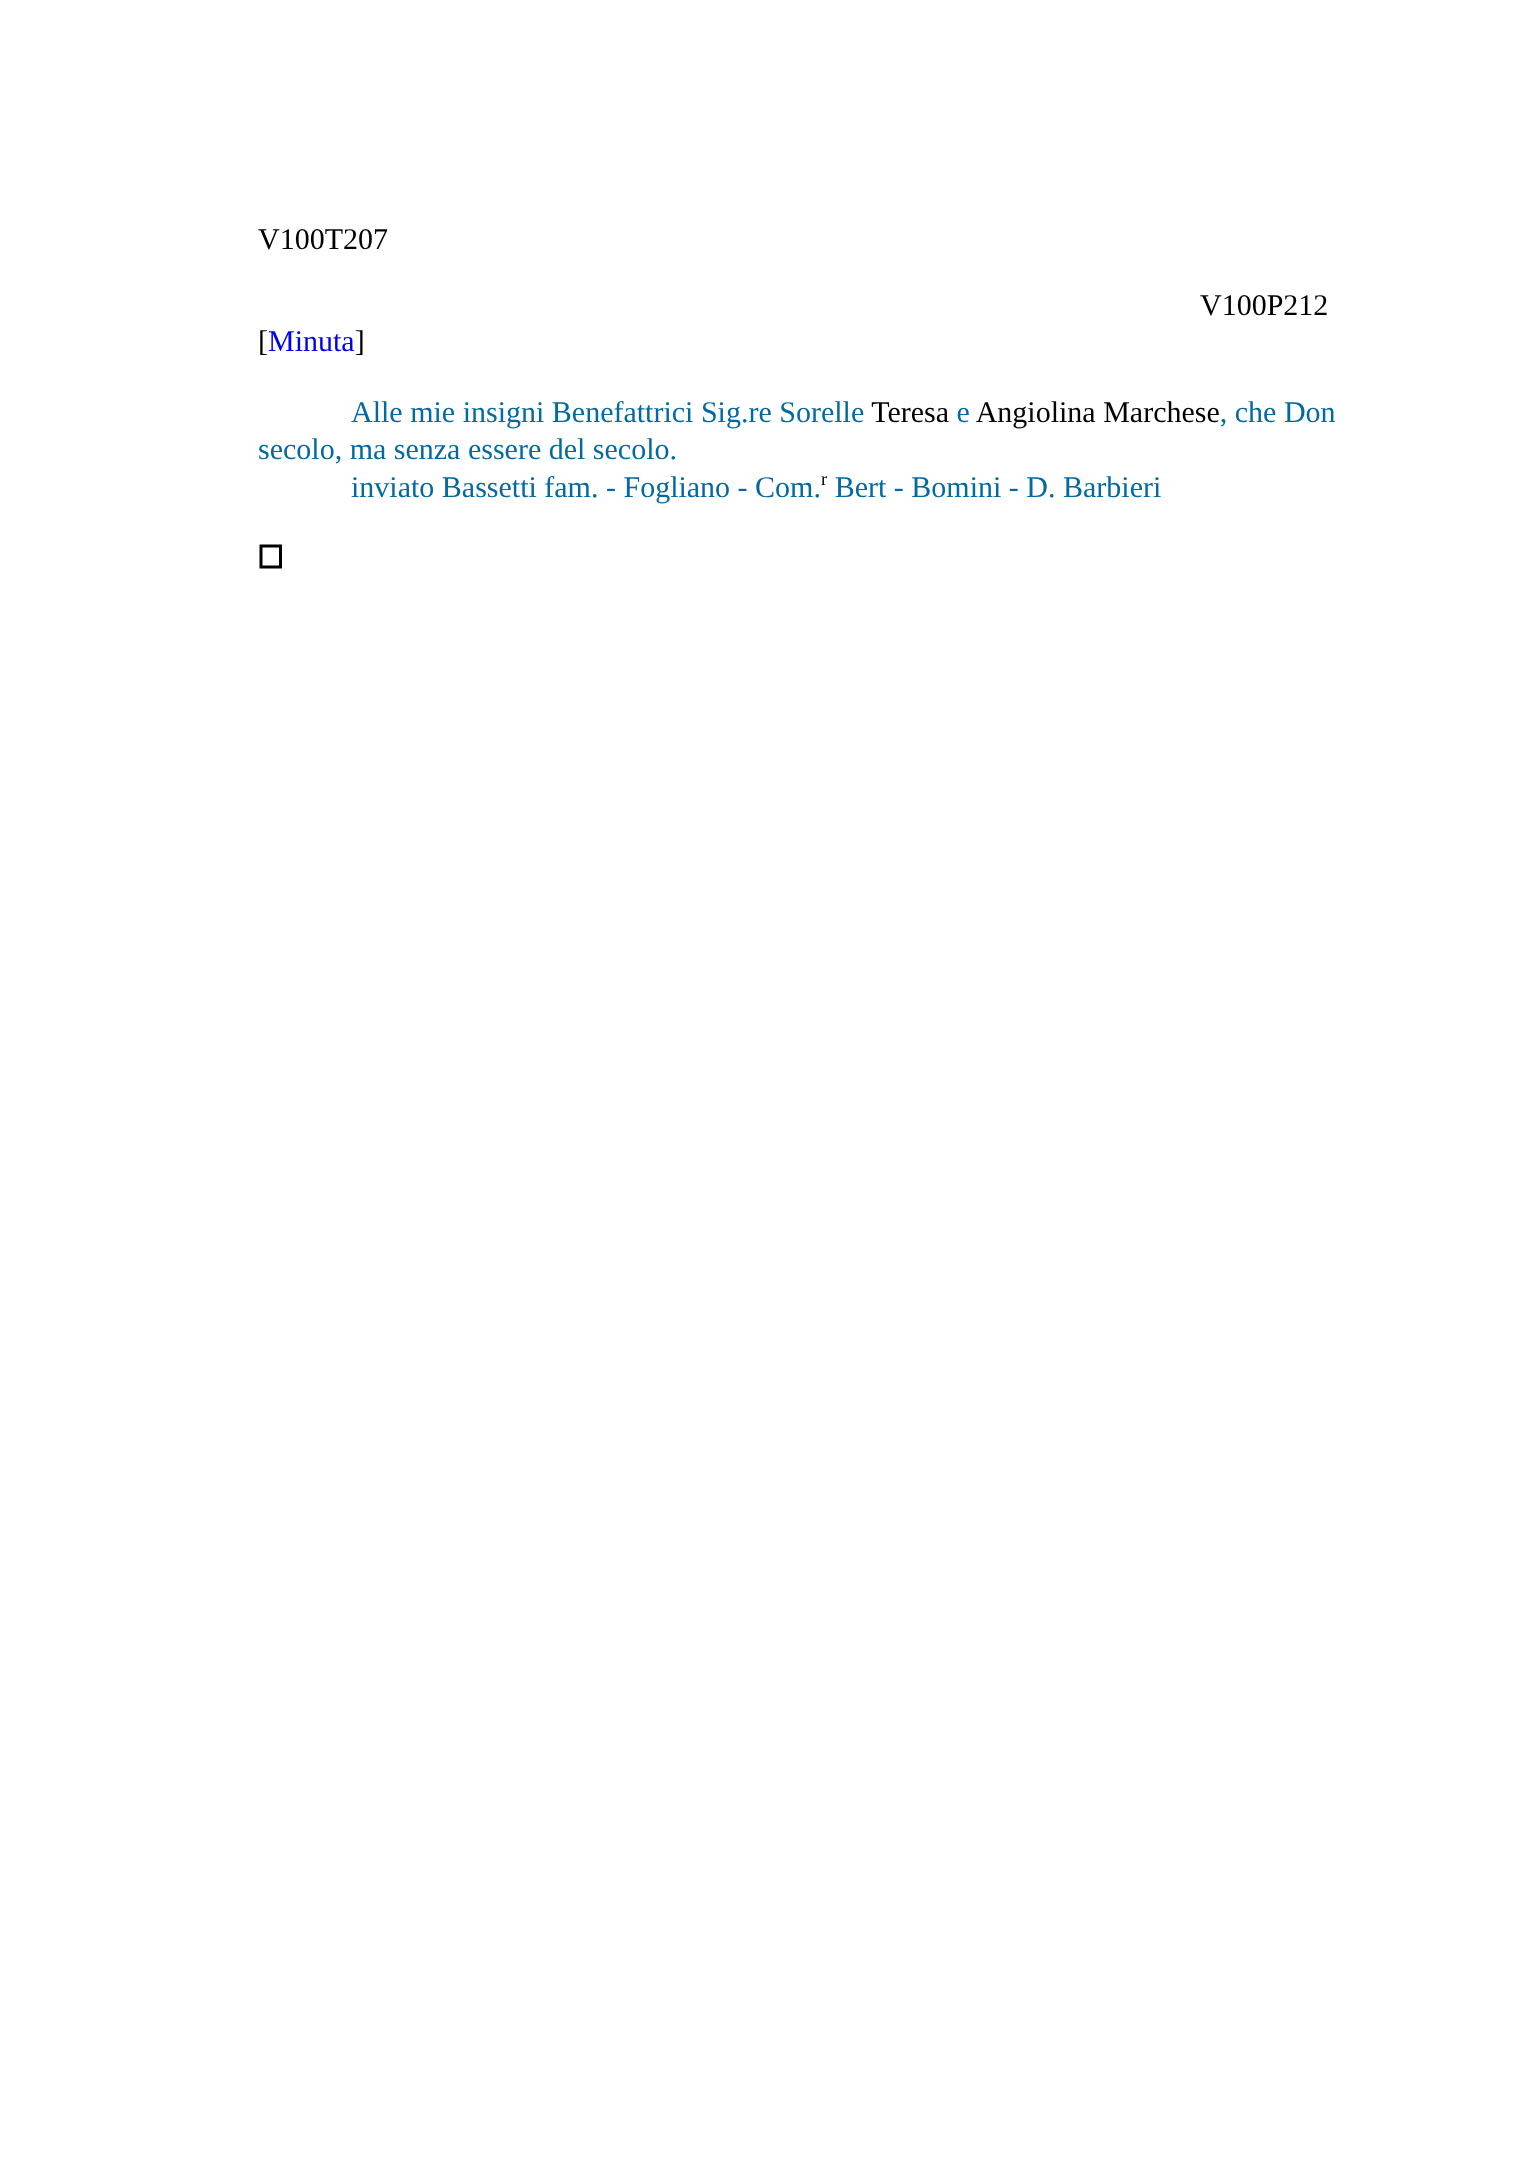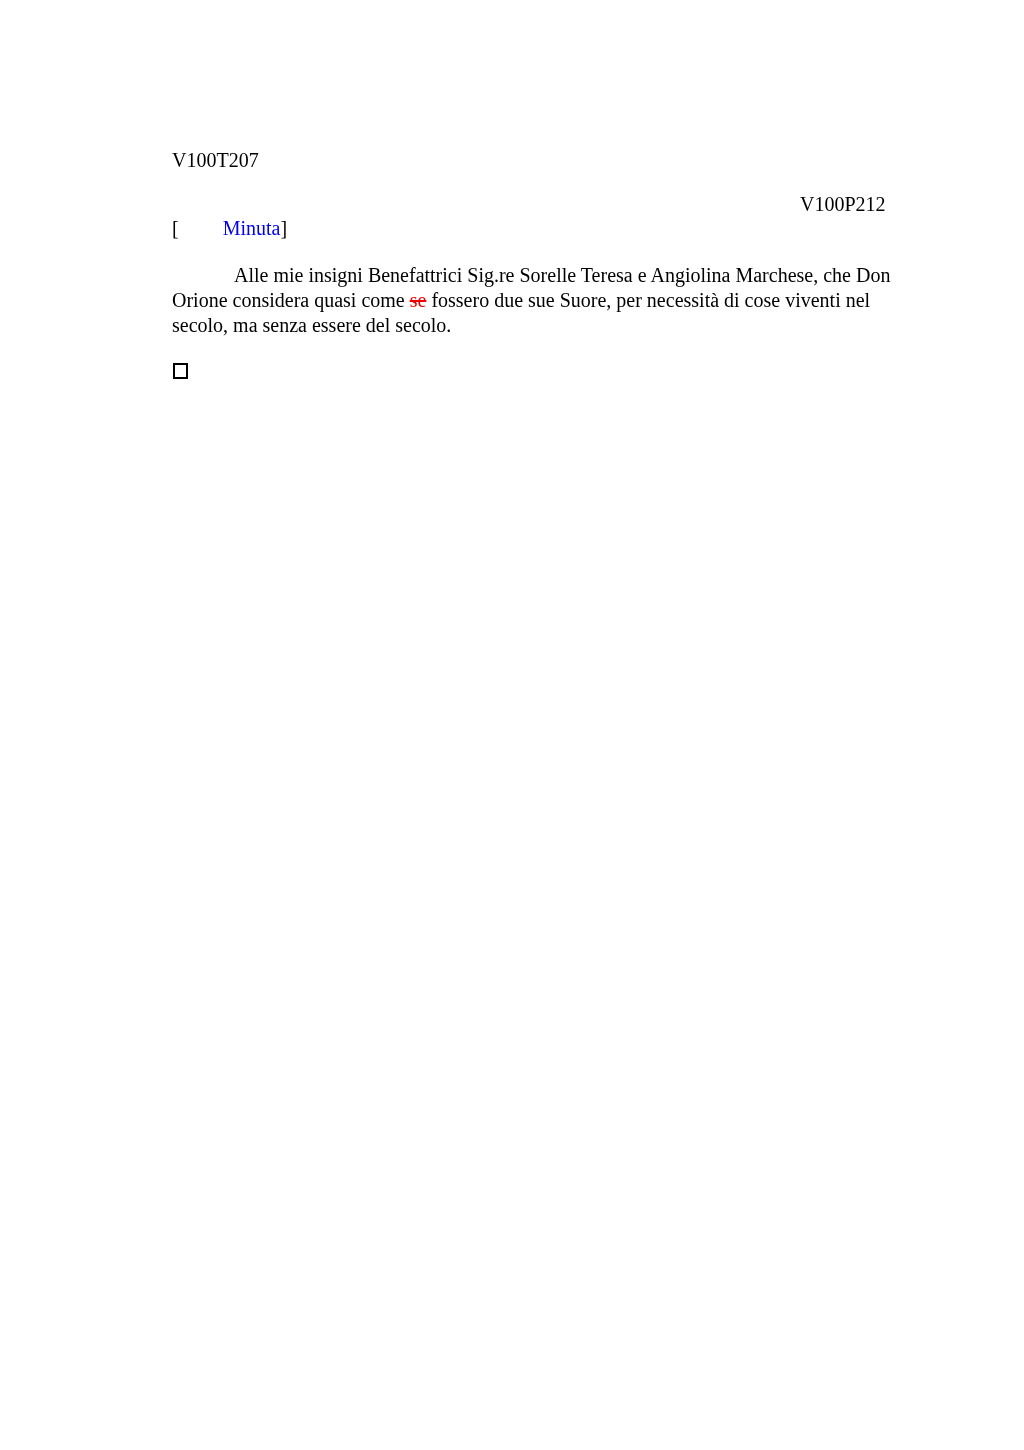--- a/index.html
+++ b/index.html
@@ -36,37 +36,36 @@
     position: absolute;
     left: 172px;
     top: 216px;
     line-height: 25px;
     white-space: nowrap;
   }
   .minuta-link {
     color: var(--link-blue, #0000ee);
     text-decoration: none;
     cursor: pointer;
-    margin-left: 44px;
   }
   .paragraph {
     position: absolute;
     left: 172px;
     top: 263px;
     width: 760px;
   }
   .line {
     line-height: 25px;
     white-space: nowrap;
   }
   .line.indent {
     padding-left: 62px;
   }
   .seg-plain {
-    color: #000000;
+    color: #0369a1;
   }
   .seg-underline {
     text-underline-offset: 2px;
   }
   .seg-strike-red {
     color: var(--strike-red, #ee0000);
     text-decoration: line-through;
   }
   sup.seg-superscript {
     font-size: 0.62em;
@@ -88,19 +87,19 @@
 <div class="page">
 
   <div class="hdr-left">V100T207</div>
 
   <div class="hdr-right">V100P212</div>
 
   <div class="minuta"><span>[</span><a class="minuta-link">Minuta</a><span>]</span></div>
 
   <div class="paragraph">
       <div class="line indent"><span class="seg-plain">Alle mie insigni Benefattrici Sig.re Sorelle </span><span class="seg-underline">Teresa</span><span class="seg-plain"> e </span><span class="seg-underline">Angiolina Marchese</span><span class="seg-plain">, che Don</span></div>
-      <div class="line"><span class="seg-plain">Orione considera quasi come </span><span class="seg-strike-red">se</span><span class="seg-plain"> fossero due sue Suore, per necessità di cose viventi nel</span></div>
       <div class="line"><span class="seg-plain">secolo, ma senza essere del secolo.</span></div>
+      <div class="line indent"><span class="seg-plain">inviato Bassetti fam. - Fogliano - Com.</span><sup class="seg-superscript">r</sup><span class="seg-plain"> Bert - Bomini - D. Barbieri</span></div>
     </div>
 
   <span class="square"></span>
 
 </div>
 
 </body></html>

